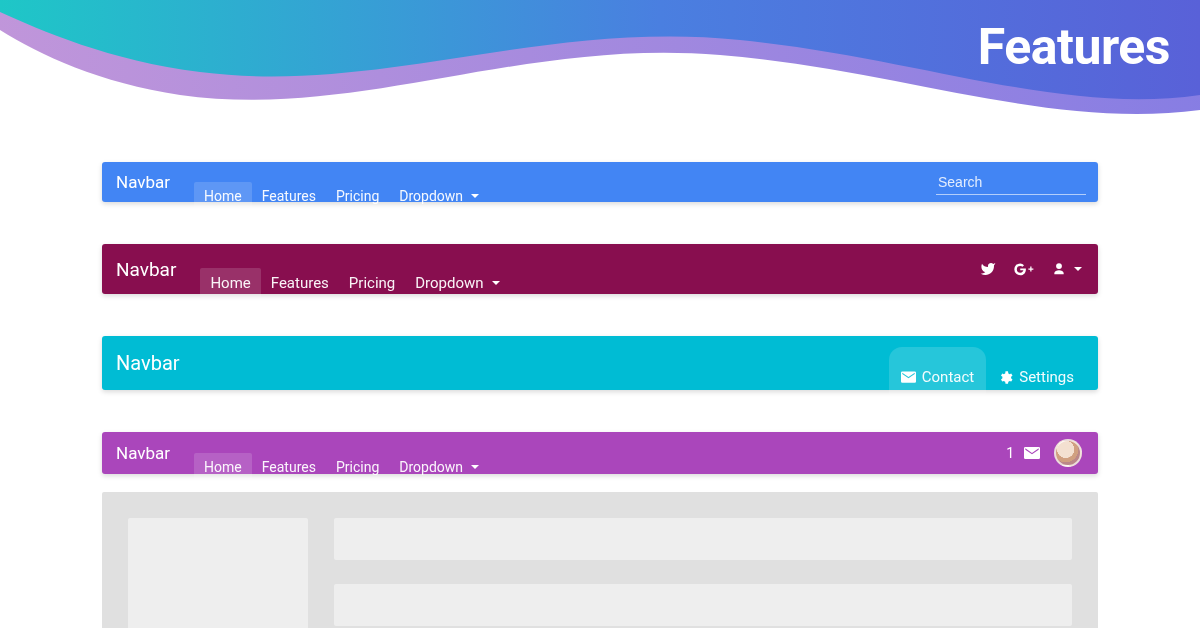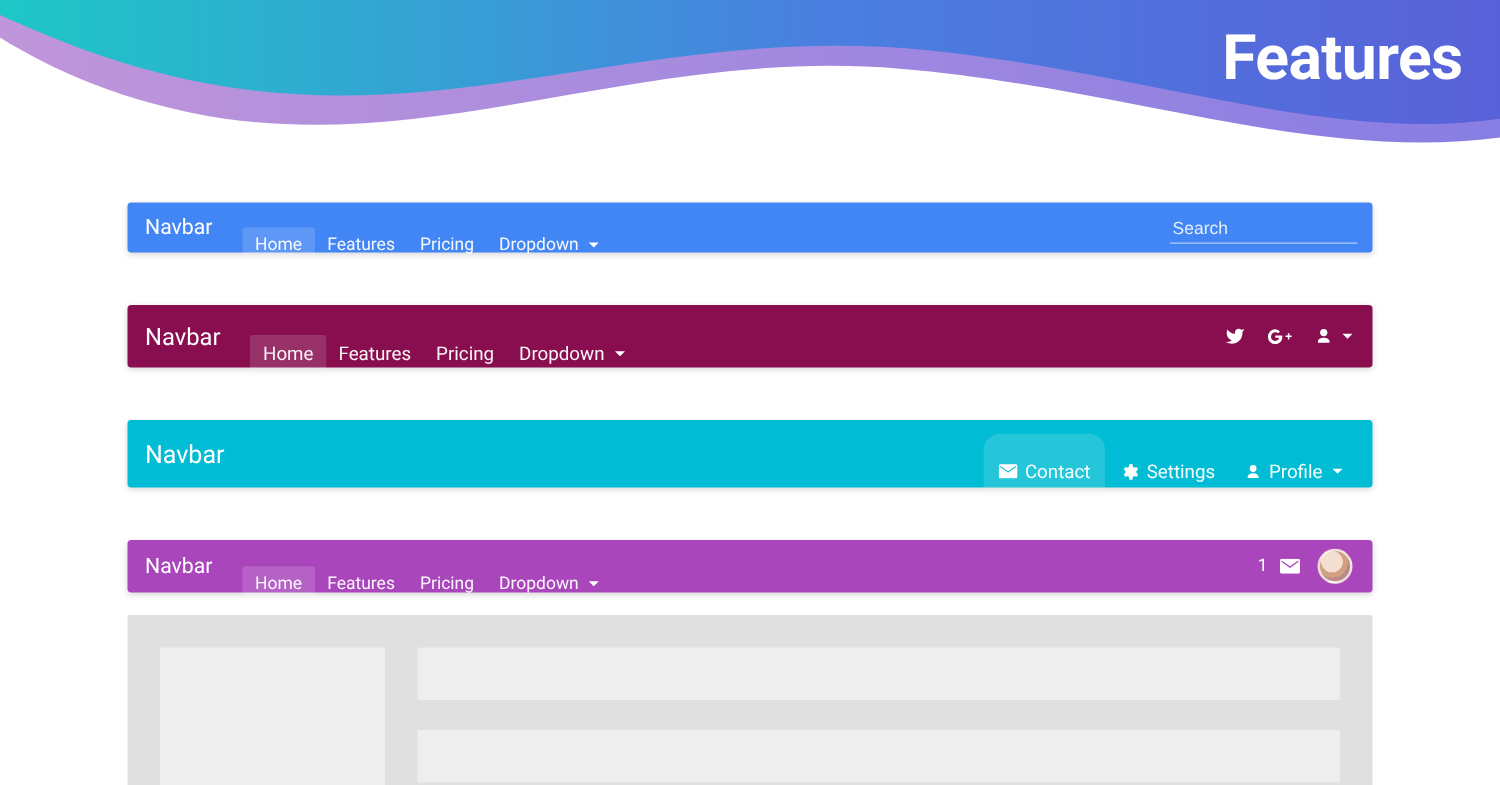--- a/index.html
+++ b/index.html
@@ -216,29 +216,20 @@
         <span>Contact</span>
       </div>
       <div class="nav-item">
         <span class="icon">
             <svg width="15" height="15" viewBox="0 0 24 24">
               <path d="M12 8a4 4 0 1 0 4 4 4 4 0 0 0-4-4zm9 4a7 7 0 0 0-.1-1.2l2.3-1.8-2-3.4-2.7 1a7 7 0 0 0-2-1.2L16 2h-4l-.5 3.4a7 7 0 0 0-2 1.2l-2.7-1-2 3.4 2.3 1.8A7 7 0 0 0 7 12a7 7 0 0 0 .1 1.2l-2.3 1.8 2 3.4 2.7-1a7 7 0 0 0 2 1.2L12 22h4l.5-3.4a7 7 0 0 0 2-1.2l2.7 1 2-3.4-2.3-1.8A7 7 0 0 0 21 12z"></path>
             </svg>
           </span>
         <span>Settings</span>
       </div>
-      <div class="nav-item">
-        <span class="icon">
-            <svg width="13" height="15" viewBox="0 0 24 24">
-              <path d="M12 12a5 5 0 1 0-5-5 5 5 0 0 0 5 5zm0 2c-4 0-8 2-8 5v2h16v-2c0-3-4-5-8-5z"></path>
-            </svg>
-          </span>
-        <span>Profile</span>
-        <span class="caret"></span>
-      </div>
     </div>
   </div>
 
   <div class="navbar nav-purple">
     <div class="brand">Navbar</div>
     <div class="nav-items">
       <div class="nav-item active">
           <span>Home</span>
         </div>
       <div class="nav-item">

